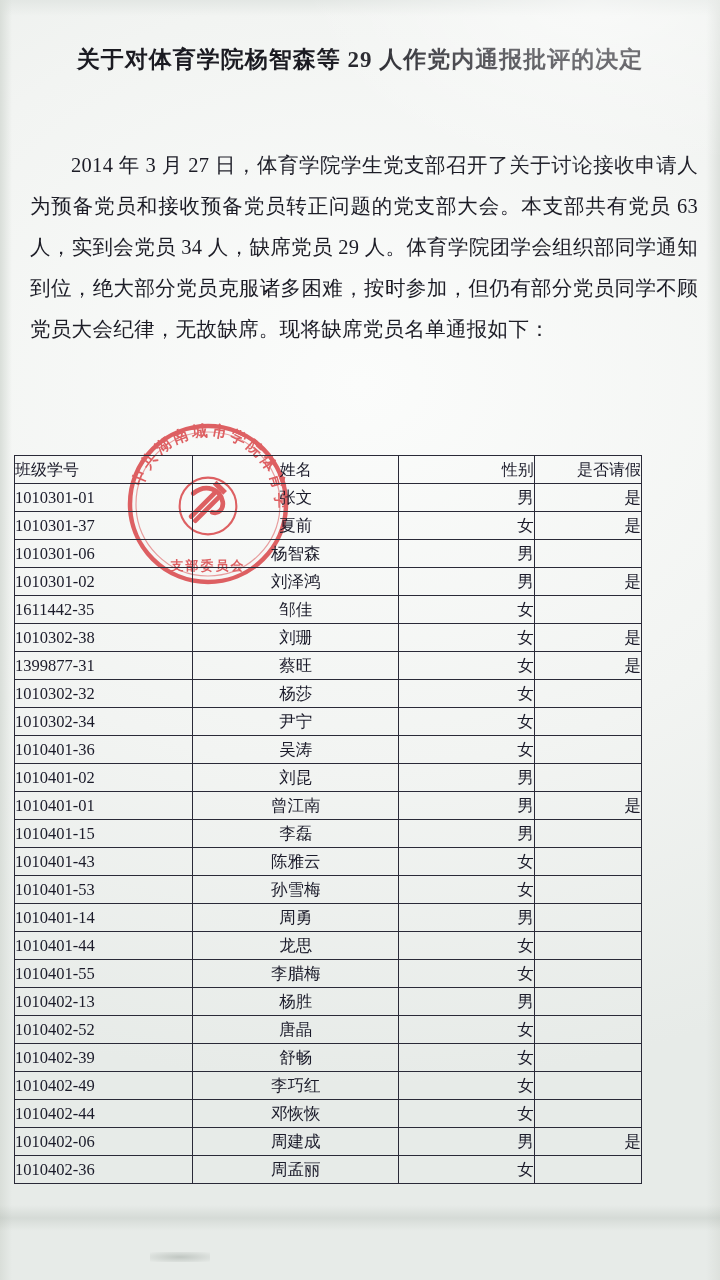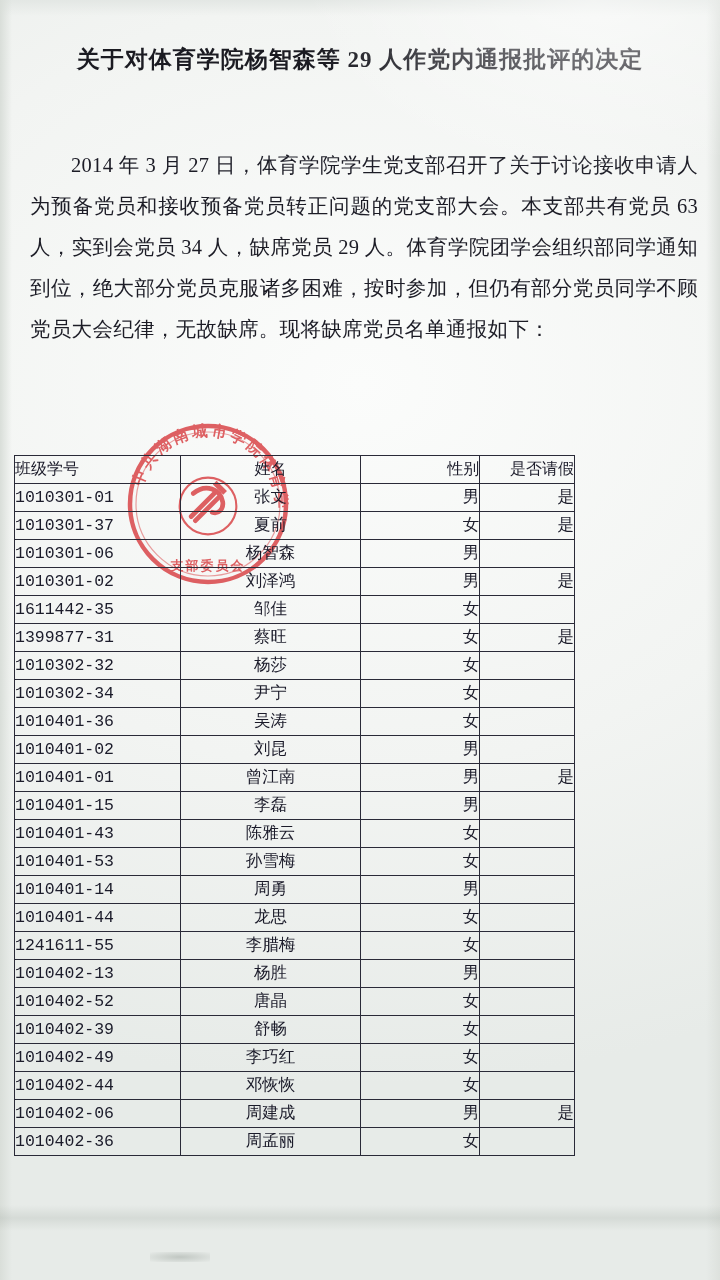--- a/index.html
+++ b/index.html
@@ -81,25 +81,25 @@
     height: 172px;
     pointer-events: none;
   }
   #seal svg { display: block; }
 
   
   #roster-table {
     position: absolute;
     left: 14px;
     top: 455px;
-    width: 561px;
+    width: 628px;
     border-collapse: collapse;
     font-size: 16px;
     color: #1b1b2a;
-    font-family: Liberation Mono, monospace;
+    font-family: Liberation Serif, serif;
   }
   #roster-table td, #roster-table th {
     border: 1px solid #2a2a38;
     height: 27px;
     padding: 0;
     font-weight: normal;
     line-height: 26px;
   }
   .col-id    { width: 192px; padding-left: 10px; text-align: left; }
   .col-name  { width: 230px; padding-left: 62px; text-align: center; }
@@ -209,20 +209,26 @@
             <td class="col-sex">男</td>
             <td class="col-leave">是</td>
           </tr>
           <tr>
             <td class="col-id">1611442-35</td>
             <td class="col-name">邹佳</td>
             <td class="col-sex">女</td>
             <td class="col-leave"></td>
           </tr>
           <tr>
+            <td class="col-id">1010302-38</td>
+            <td class="col-name">刘珊</td>
+            <td class="col-sex">女</td>
+            <td class="col-leave">是</td>
+          </tr>
+          <tr>
             <td class="col-id">1399877-31</td>
             <td class="col-name">蔡旺</td>
             <td class="col-sex">女</td>
             <td class="col-leave">是</td>
           </tr>
           <tr>
             <td class="col-id">1010302-32</td>
             <td class="col-name">杨莎</td>
             <td class="col-sex">女</td>
             <td class="col-leave"></td>
@@ -275,21 +281,21 @@
             <td class="col-sex">男</td>
             <td class="col-leave"></td>
           </tr>
           <tr>
             <td class="col-id">1010401-44</td>
             <td class="col-name">龙思</td>
             <td class="col-sex">女</td>
             <td class="col-leave"></td>
           </tr>
           <tr>
-            <td class="col-id">1241611-55</td>
+            <td class="col-id">1010401-55</td>
             <td class="col-name">李腊梅</td>
             <td class="col-sex">女</td>
             <td class="col-leave"></td>
           </tr>
           <tr>
             <td class="col-id">1010402-13</td>
             <td class="col-name">杨胜</td>
             <td class="col-sex">男</td>
             <td class="col-leave"></td>
           </tr>

